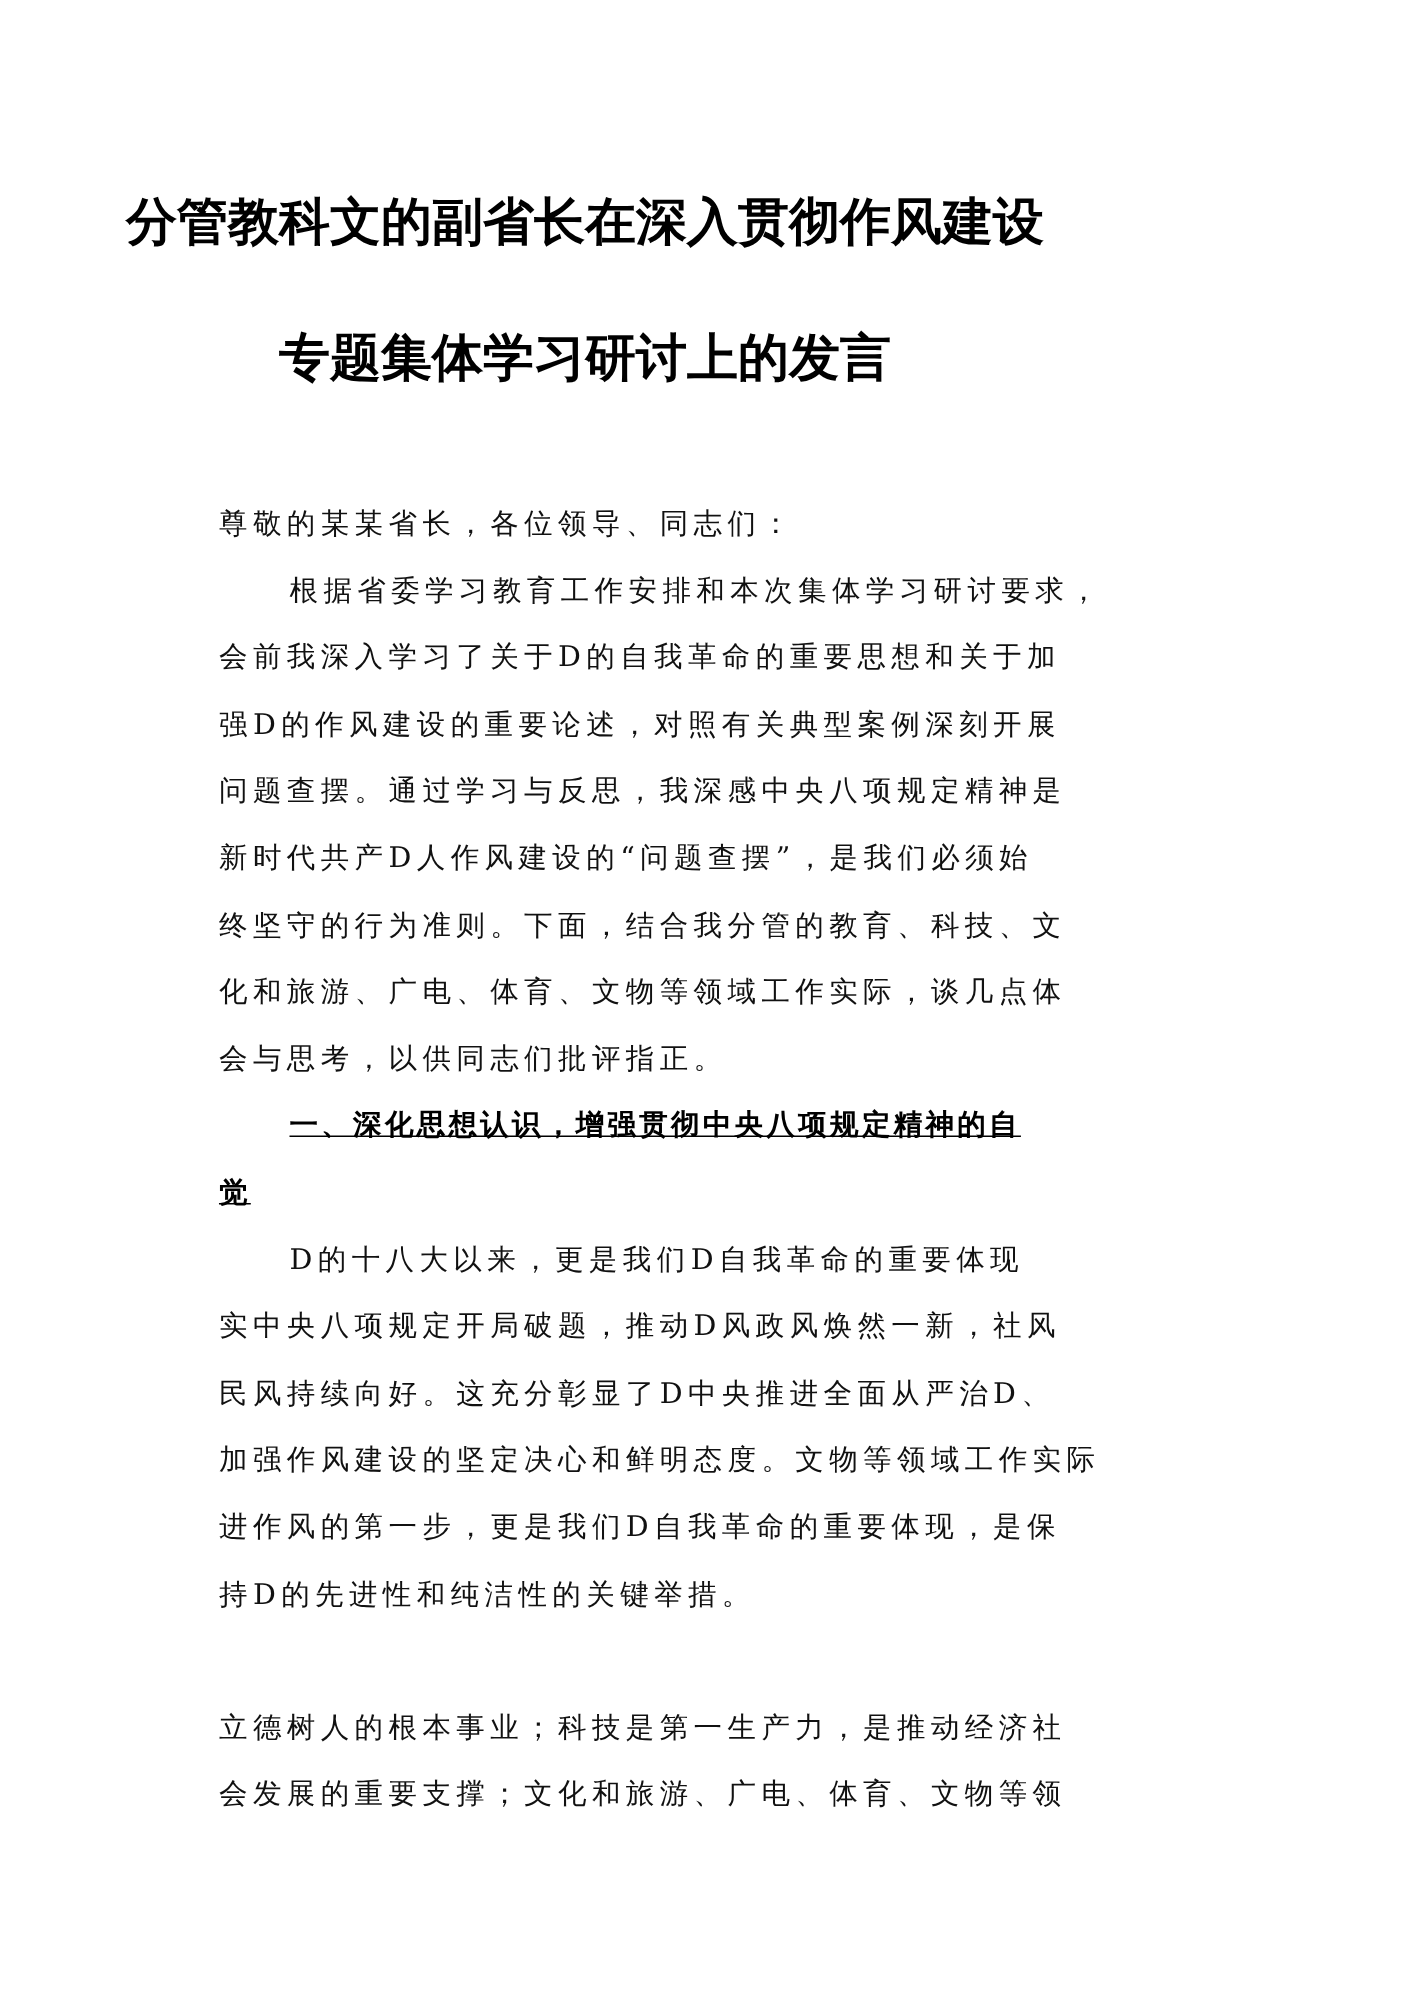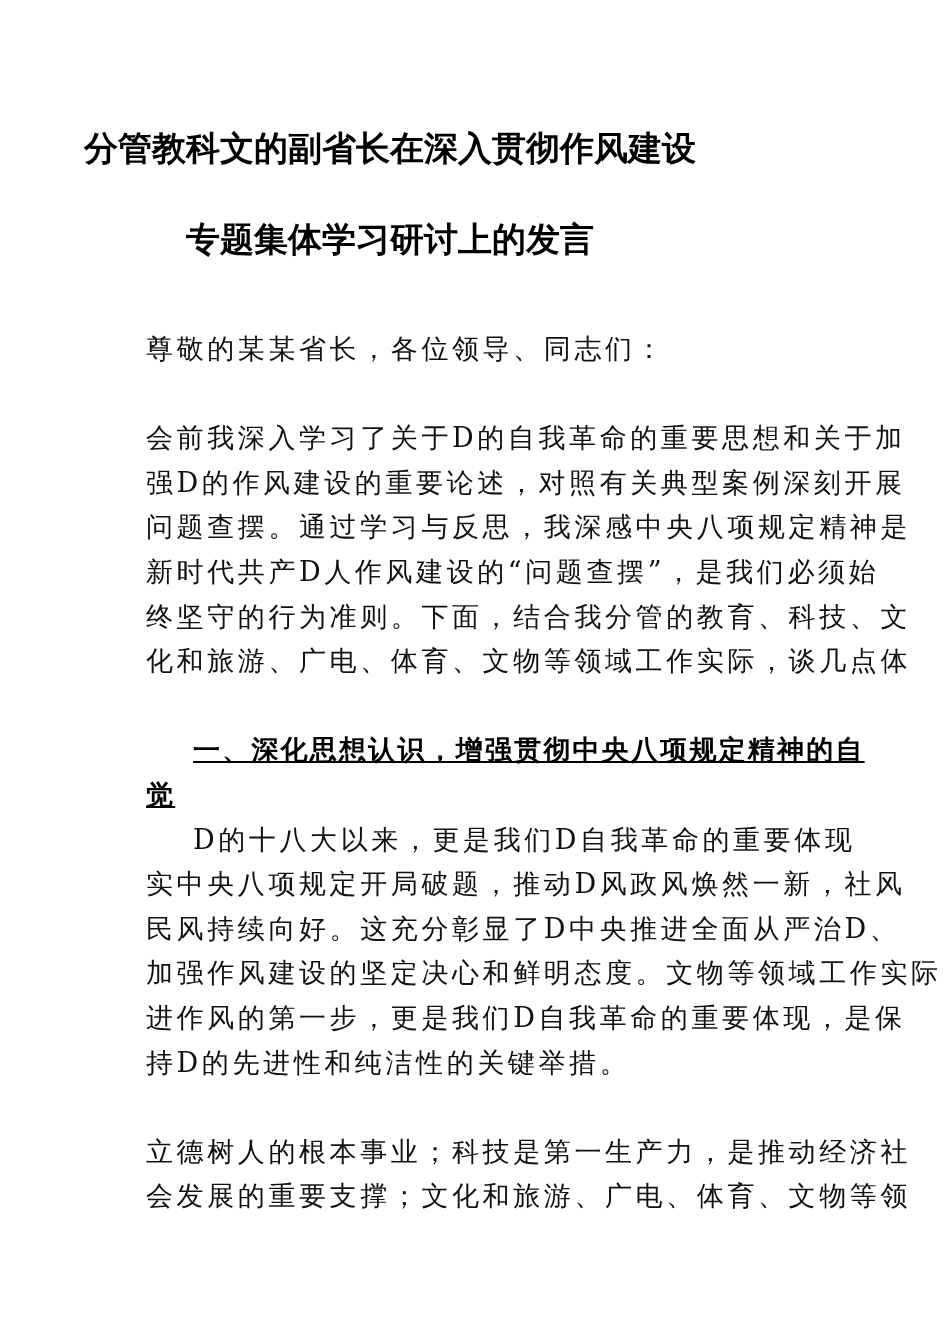--- a/index.html
+++ b/index.html
@@ -34,21 +34,21 @@
       white-space: nowrap;
     }
     .title.l1 { top: 128px; }
     .title.l2 { top: 183px; margin-top: 36px; }
 
     .line {
       position: absolute;
       left: 146px;
       width: 680px;
       font-family: "DejaVu Serif", "Liberation Serif", serif;
-      font-size: 27px;
+      font-size: 19px;
       line-height: 30px;
       letter-spacing: 3.6px;
       white-space: nowrap;
       color: #111;
     }
     .line.indent { left: 193px; }
     .line.heading {
       font-family: "DejaVu Sans", "Liberation Sans", sans-serif;
       font-weight: bold;
       letter-spacing: 2.2px;
@@ -57,26 +57,28 @@
     }
   </style>
 </head>
 <body>
 
 <div class="page">
   <div class="title l1">分管教科文的副省长在深入贯彻作风建设</div>
   <div class="title l2">专题集体学习研讨上的发言</div>
 
   <div class="line" style="top:334px">尊敬的某某省长，各位领导、同志们：</div>
+  <div class="line indent" style="top:379px">根据省委学习教育工作安排和本次集体学习研讨要求，</div>
   <div class="line" style="top:423px">会前我深入学习了关于D的自我革命的重要思想和关于加</div>
   <div class="line" style="top:468px">强D的作风建设的重要论述，对照有关典型案例深刻开展</div>
   <div class="line" style="top:512px">问题查摆。通过学习与反思，我深感中央八项规定精神是</div>
   <div class="line" style="top:557px">新时代共产D人作风建设的“问题查摆”，是我们必须始</div>
   <div class="line" style="top:602px">终坚守的行为准则。下面，结合我分管的教育、科技、文</div>
   <div class="line" style="top:646px">化和旅游、广电、体育、文物等领域工作实际，谈几点体</div>
+  <div class="line" style="top:691px">会与思考，以供同志们批评指正。</div>
   <div class="line indent heading" style="top:735px">一、深化思想认识，增强贯彻中央八项规定精神的自</div>
   <div class="line heading" style="top:780px">觉</div>
   <div class="line indent" style="top:825px">D的十八大以来，更是我们D自我革命的重要体现</div>
   <div class="line" style="top:869px">实中央八项规定开局破题，推动D风政风焕然一新，社风</div>
   <div class="line" style="top:914px">民风持续向好。这充分彰显了D中央推进全面从严治D、</div>
   <div class="line" style="top:958px">加强作风建设的坚定决心和鲜明态度。文物等领域工作实际</div>
   <div class="line" style="top:1003px">进作风的第一步，更是我们D自我革命的重要体现，是保</div>
   <div class="line" style="top:1048px">持D的先进性和纯洁性的关键举措。</div>
   <div class="line" style="top:1137px">立德树人的根本事业；科技是第一生产力，是推动经济社</div>
   <div class="line" style="top:1181px">会发展的重要支撑；文化和旅游、广电、体育、文物等领</div>

